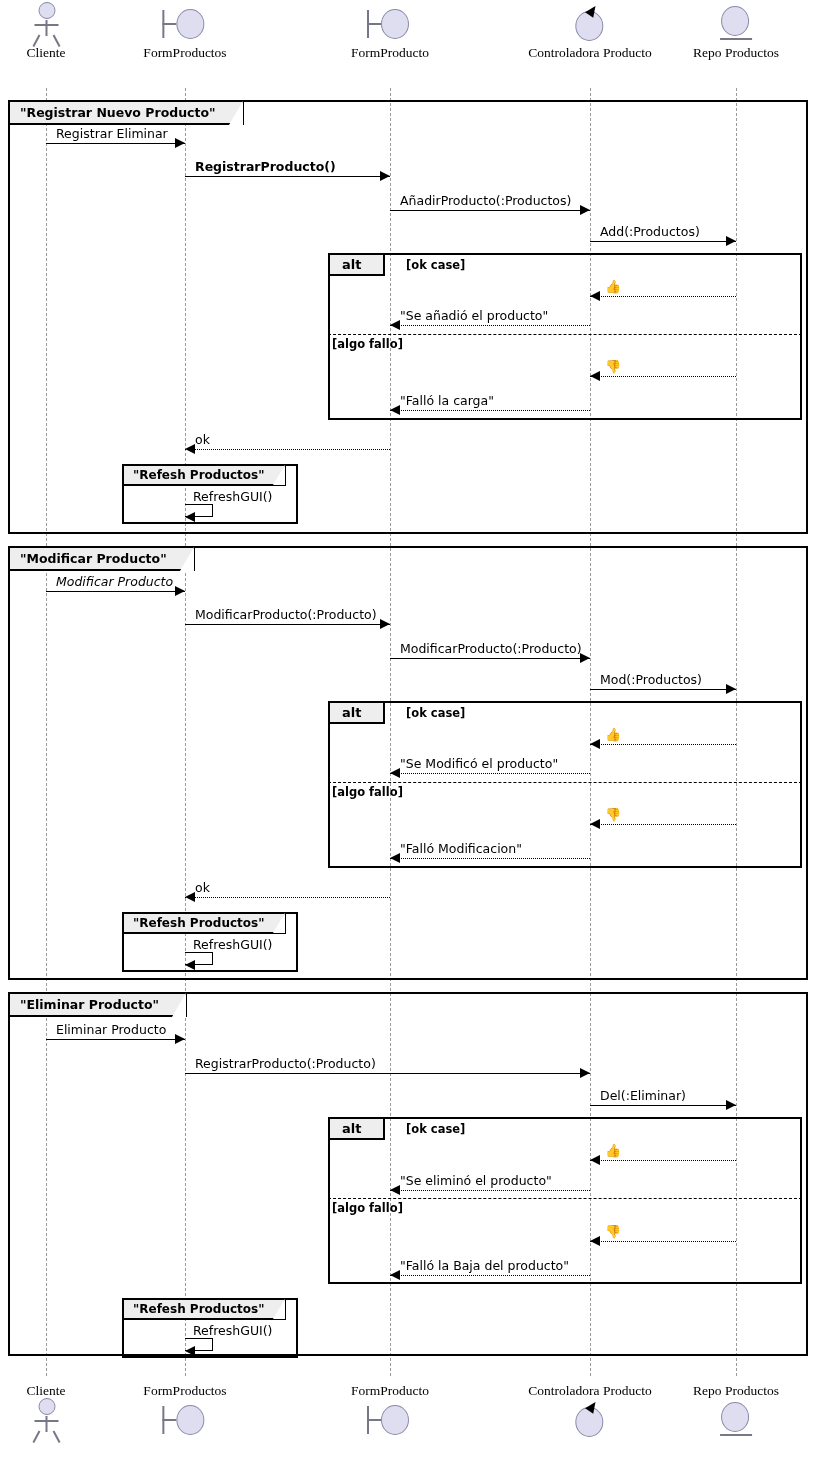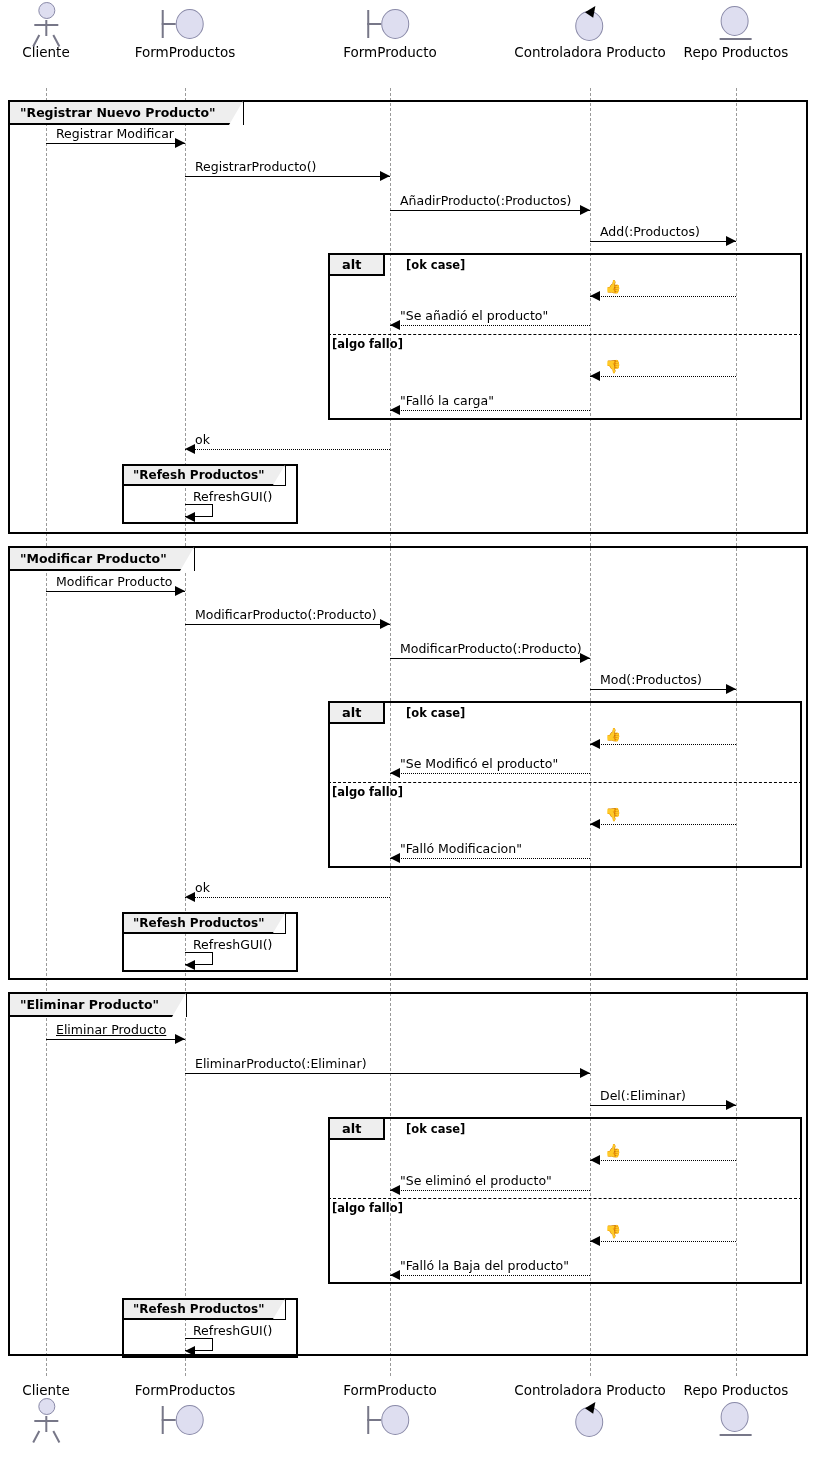--- a/index.html
+++ b/index.html
@@ -1,20 +1,20 @@
 <!DOCTYPE html>
 <html><head>
 <meta charset="utf-8">
 <style>
   html,body{margin:0;padding:0;background:#ffffff;}
   body{font-family:"DejaVu Sans","Liberation Sans",sans-serif;}
   #canvas{position:relative;width:816px;height:1467px;background:#fff;overflow:hidden;}
 
   
-  .participant{position:absolute;transform:translateX(-50%);text-align:right;}
+  .participant{position:absolute;transform:translateX(-50%);text-align:right;font-family:Liberation Serif, serif;}
   .p-label{font-size:13.5px;color:#000;white-space:nowrap;line-height:1;}
   .icon-wrap{position:relative;height:44px;display:flex;align-items:center;justify-content:center;}
 
   .uml-circle{width:28px;height:30px;border-radius:50%;background:#DEDEF0;border:1px solid #8a8aa8;box-sizing:border-box;}
 
   .ic-boundary{position:relative;width:46px;height:32px;}
   .ic-boundary .bar{position:absolute;left:0;top:2px;width:2px;height:28px;background:#777788;}
   .ic-boundary .stem{position:absolute;left:0;top:15px;width:14px;height:2px;background:#777788;}
   .ic-boundary .uml-circle{position:absolute;left:14px;top:1px;}
 
@@ -121,24 +121,24 @@
     <div class="lifeline" style="left: 46px; top: 88px; height: 1288px;"></div>
     <div class="lifeline" style="left: 185px; top: 88px; height: 1288px;"></div>
     <div class="lifeline" style="left: 390px; top: 88px; height: 1288px;"></div>
     <div class="lifeline" style="left: 590px; top: 88px; height: 1288px;"></div>
     <div class="lifeline" style="left: 736px; top: 88px; height: 1288px;"></div>
     <div class="frame" style="left: 8px; top: 100px; width: 800px; height: 434px;">
       <div class="frame-label">"Registrar Nuevo Producto"<div class="notch"></div></div>
     </div>
     <div class="msg-line msg-solid" style="left: 46px; top: 143px; width: 139px;"></div>
     <div class="arrowhead ah-right" style="left: 175px; top: 138px;"></div>
-    <div class="msg-label" style="left: 56px; top: 126px;">Registrar Modificar</div>
+    <div class="msg-label" style="left: 56px; top: 126px;">Registrar Eliminar</div>
     <div class="msg-line msg-solid" style="left: 185px; top: 176px; width: 205px;"></div>
     <div class="arrowhead ah-right" style="left: 380px; top: 171px;"></div>
-    <div class="msg-label" style="left: 195px; top: 159px;">RegistrarProducto()</div>
+    <div class="msg-label" style="left: 195px; top: 159px; font-weight: bold;">RegistrarProducto()</div>
     <div class="msg-line msg-solid" style="left: 390px; top: 210px; width: 200px;"></div>
     <div class="arrowhead ah-right" style="left: 580px; top: 205px;"></div>
     <div class="msg-label" style="left: 400px; top: 193px;">AñadirProducto(:Productos)</div>
     <div class="msg-line msg-solid" style="left: 590px; top: 241px; width: 146px;"></div>
     <div class="arrowhead ah-right" style="left: 726px; top: 236px;"></div>
     <div class="msg-label" style="left: 600px; top: 224px;">Add(:Productos)</div>
     <div class="alt-frame" style="left: 328px; top: 253px; width: 474px; height: 167px;">
       <div class="alt-tag">alt<div class="notch"></div></div>
     </div>
     <div class="guard" style="left: 406px; top: 258px;">[ok case]</div>
@@ -163,21 +163,21 @@
       <div class="frame-label" style="font-size: 12px; padding: 2px 20px 2px 9px;">"Refesh Productos"<div class="notch" style="border-bottom-width: 20px; border-left-width: 12px;"></div></div>
     </div>
     <div class="msg-label" style="left: 193px; top: 489px;">RefreshGUI()</div>
     <div class="self-msg" style="left: 185px; top: 504px; width: 28px; height: 13px;"></div>
     <div class="arrowhead ah-left" style="left: 185px; top: 512px;"></div>
     <div class="frame" style="left: 8px; top: 546px; width: 800px; height: 434px;">
       <div class="frame-label">"Modificar Producto"<div class="notch"></div></div>
     </div>
     <div class="msg-line msg-solid" style="left: 46px; top: 591px; width: 139px;"></div>
     <div class="arrowhead ah-right" style="left: 175px; top: 586px;"></div>
-    <div class="msg-label" style="left: 56px; top: 574px;">Modificar Producto</div>
+    <div class="msg-label" style="left: 56px; top: 574px; font-style: italic;">Modificar Producto</div>
     <div class="msg-line msg-solid" style="left: 185px; top: 624px; width: 205px;"></div>
     <div class="arrowhead ah-right" style="left: 380px; top: 619px;"></div>
     <div class="msg-label" style="left: 195px; top: 607px;">ModificarProducto(:Producto)</div>
     <div class="msg-line msg-solid" style="left: 390px; top: 658px; width: 200px;"></div>
     <div class="arrowhead ah-right" style="left: 580px; top: 653px;"></div>
     <div class="msg-label" style="left: 400px; top: 641px;">ModificarProducto(:Producto)</div>
     <div class="msg-line msg-solid" style="left: 590px; top: 689px; width: 146px;"></div>
     <div class="arrowhead ah-right" style="left: 726px; top: 684px;"></div>
     <div class="msg-label" style="left: 600px; top: 672px;">Mod(:Productos)</div>
     <div class="alt-frame" style="left: 328px; top: 701px; width: 474px; height: 167px;">
@@ -205,24 +205,24 @@
       <div class="frame-label" style="font-size: 12px; padding: 2px 20px 2px 9px;">"Refesh Productos"<div class="notch" style="border-bottom-width: 20px; border-left-width: 12px;"></div></div>
     </div>
     <div class="msg-label" style="left: 193px; top: 937px;">RefreshGUI()</div>
     <div class="self-msg" style="left: 185px; top: 952px; width: 28px; height: 13px;"></div>
     <div class="arrowhead ah-left" style="left: 185px; top: 960px;"></div>
     <div class="frame" style="left: 8px; top: 992px; width: 800px; height: 364px;">
       <div class="frame-label">"Eliminar Producto"<div class="notch"></div></div>
     </div>
     <div class="msg-line msg-solid" style="left: 46px; top: 1039px; width: 139px;"></div>
     <div class="arrowhead ah-right" style="left: 175px; top: 1034px;"></div>
-    <div class="msg-label" style="left: 56px; top: 1022px; text-decoration: underline;">Eliminar Producto</div>
+    <div class="msg-label" style="left: 56px; top: 1022px;">Eliminar Producto</div>
     <div class="msg-line msg-solid" style="left: 185px; top: 1073px; width: 405px;"></div>
     <div class="arrowhead ah-right" style="left: 580px; top: 1068px;"></div>
-    <div class="msg-label" style="left: 195px; top: 1056px;">EliminarProducto(:Eliminar)</div>
+    <div class="msg-label" style="left: 195px; top: 1056px;">RegistrarProducto(:Producto)</div>
     <div class="msg-line msg-solid" style="left: 590px; top: 1105px; width: 146px;"></div>
     <div class="arrowhead ah-right" style="left: 726px; top: 1100px;"></div>
     <div class="msg-label" style="left: 600px; top: 1088px;">Del(:Eliminar)</div>
     <div class="alt-frame" style="left: 328px; top: 1117px; width: 474px; height: 167px;">
       <div class="alt-tag">alt<div class="notch"></div></div>
     </div>
     <div class="guard" style="left: 406px; top: 1122px;">[ok case]</div>
     <div class="alt-divider" style="left: 328px; top: 1198px; width: 474px;"></div>
     <div class="guard" style="left: 332px; top: 1201px;">[algo fallo]</div>
     <div class="msg-line msg-dotted" style="left: 590px; top: 1160px; width: 146px;"></div>

